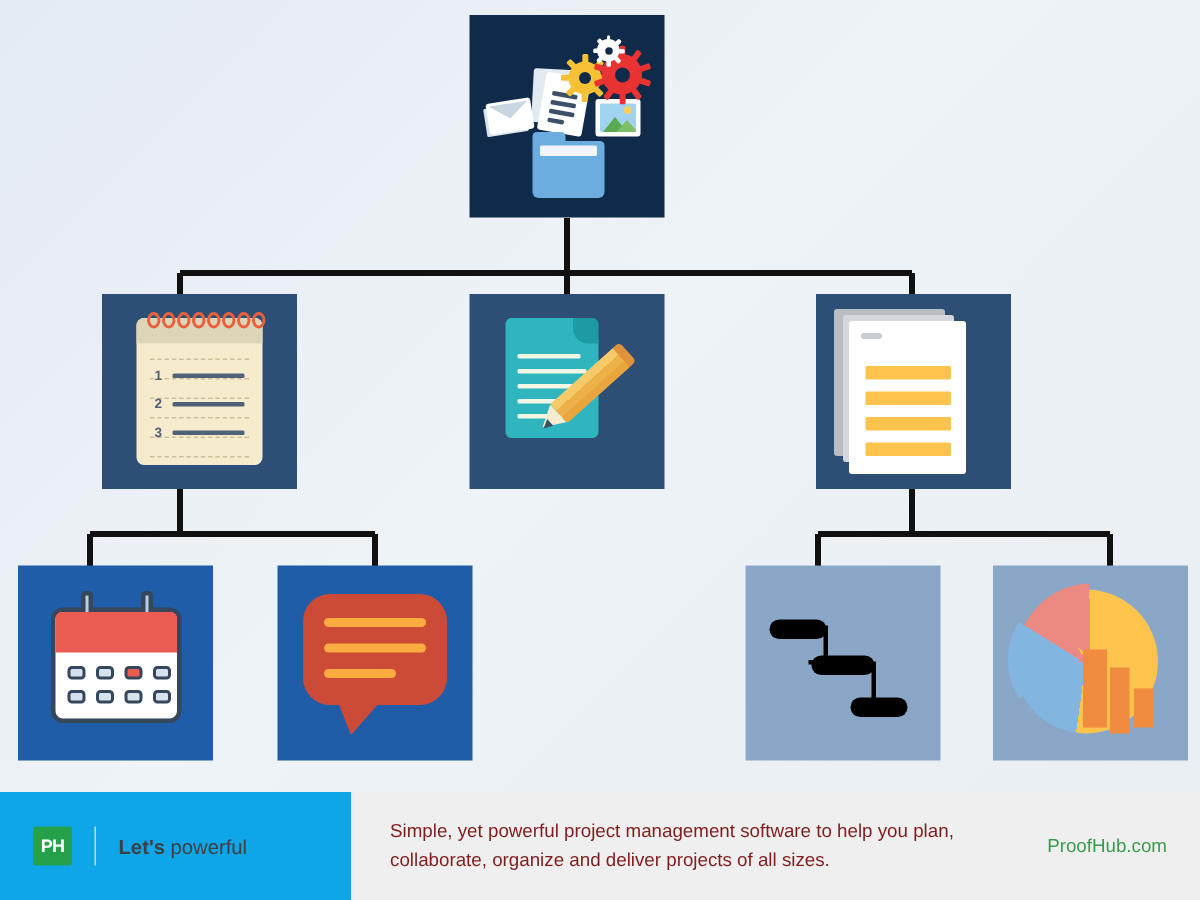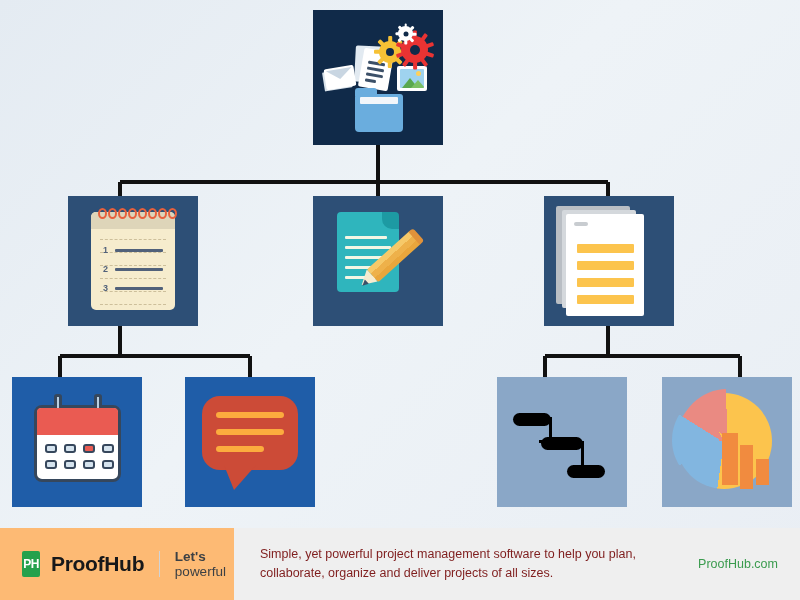--- a/index.html
+++ b/index.html
@@ -173,21 +173,21 @@
   .pie .wedge-blue {
     position:absolute; left:0; top:0; width:96px; height:96px; border-radius:50%;
     background: conic-gradient(from -122deg, #82b6e0 0deg 64deg, transparent 64deg 360deg);
     transform: translate(-4px,-1px);
   }
   .bars .b { position:absolute; bottom:0; background:#f18b3f; }
 
   
   #footer { position:absolute; left:0; top:528px; width:800px; height:72px; background:#ffffff; display:flex; }
   #footer-brand {
-    width:234px; height:100%; background:#fdba74;
+    width:234px; height:100%; background:#0ea5e9;
     display:flex; align-items:center; padding-left:22px; gap:11px;
   }
   #ph-logo {
     width:26px; height:26px; background:#25a14c; border-radius:2px;
     display:flex; align-items:center; justify-content:center;
     color:#ffffff; font-size:12px; font-weight:bold; letter-spacing:-0.5px;
     font-family:"Liberation Sans",sans-serif;
   }
   #ph-name { font-size:21px; font-weight:bold; color:#17181a; letter-spacing:-0.3px; }
   #ph-divider { width:1px; height:26px; background:#cfd3d7; margin:0 4px; }
@@ -403,21 +403,20 @@
         </div>
       </div>
     </div>
   </div>
 
 </div>
 
 <div id="footer">
   <div id="footer-brand">
     <div id="ph-logo">PH</div>
-    <div id="ph-name">ProofHub</div>
     <div id="ph-divider"></div>
     <div id="ph-tag"><span class="it">Let's</span><span> powerful</span></div>
   </div>
   <div id="footer-main">
     <div id="footer-desc">Simple, yet powerful project management software to help you plan, collaborate, organize and deliver projects of all sizes.</div>
     <div id="footer-url">ProofHub.com</div>
   </div>
 </div>
 
 </body></html>

